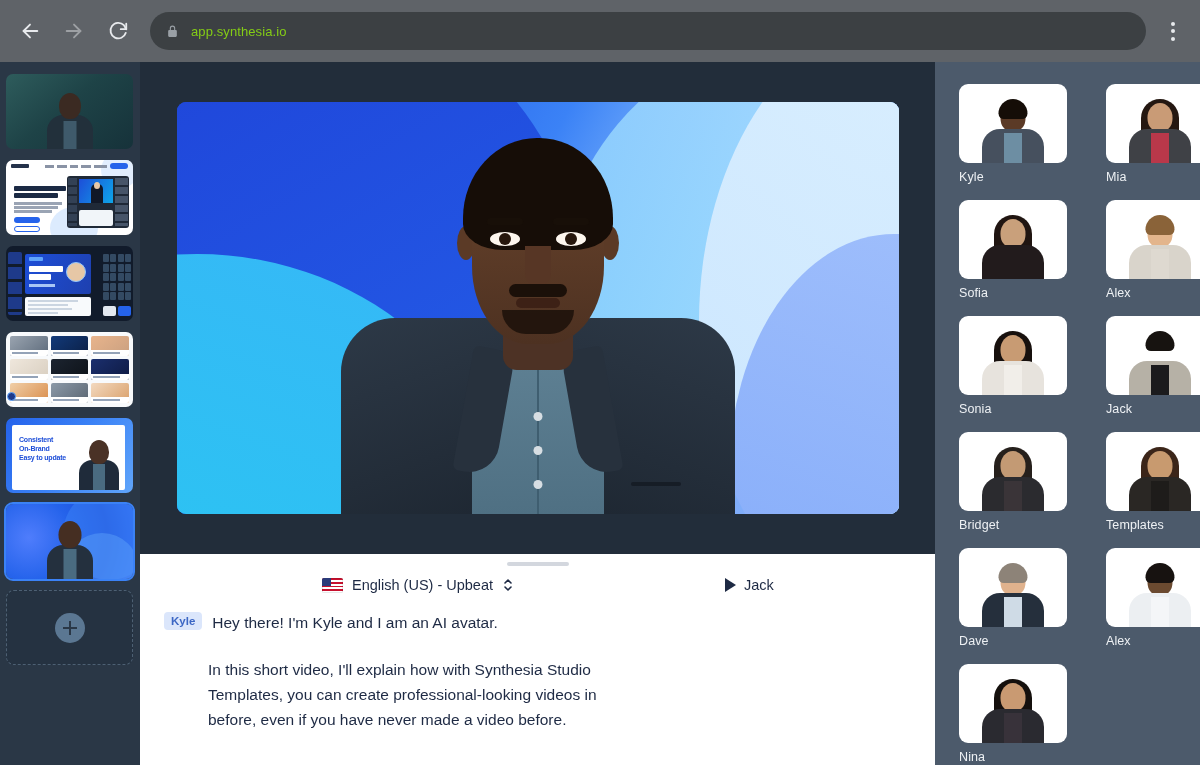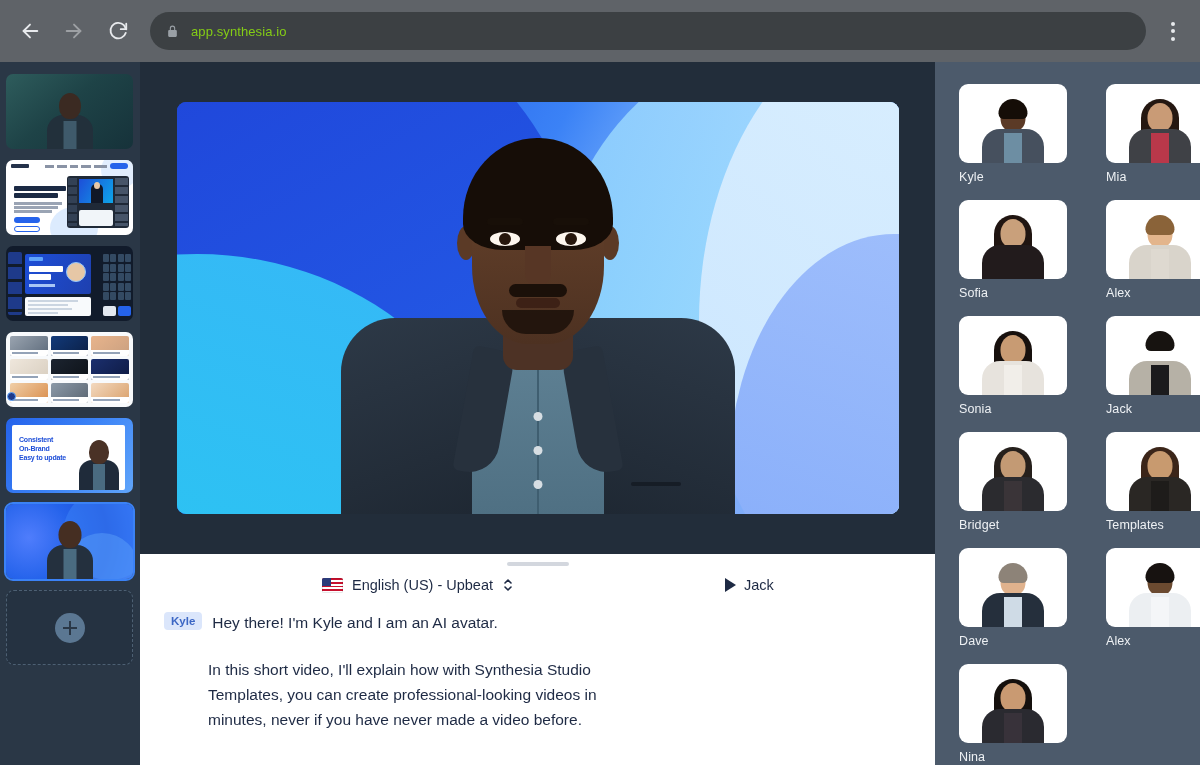--- a/index.html
+++ b/index.html
@@ -600,21 +600,21 @@
           <span class="play-tri"></span>
           <span>Jack</span>
         </div>
       </div>
 
       <div class="script-body">
         <div class="script-line-1">
           <span class="speaker-chip">Kyle</span>
           <span class="script-text">Hey there! I'm Kyle and I am an AI avatar.</span>
         </div>
-        <div class="script-para-2">In this short video, I'll explain how with Synthesia Studio Templates, you can create professional-looking videos in minutes, never if you have never made a video before.</div>
+        <div class="script-para-2">In this short video, I'll explain how with Synthesia Studio Templates, you can create professional-looking videos in before, even if you have never made a video before.</div>
       </div>
     </div>
   </div>
 
   <div class="avatar-panel">
     <div class="avatar-grid" id="avatar-grid">
         <div class="avatar-cell">
           <div class="avatar-thumb">
             <div class="mp">
               <div class="nk" style="background:#5b3a26"></div>

